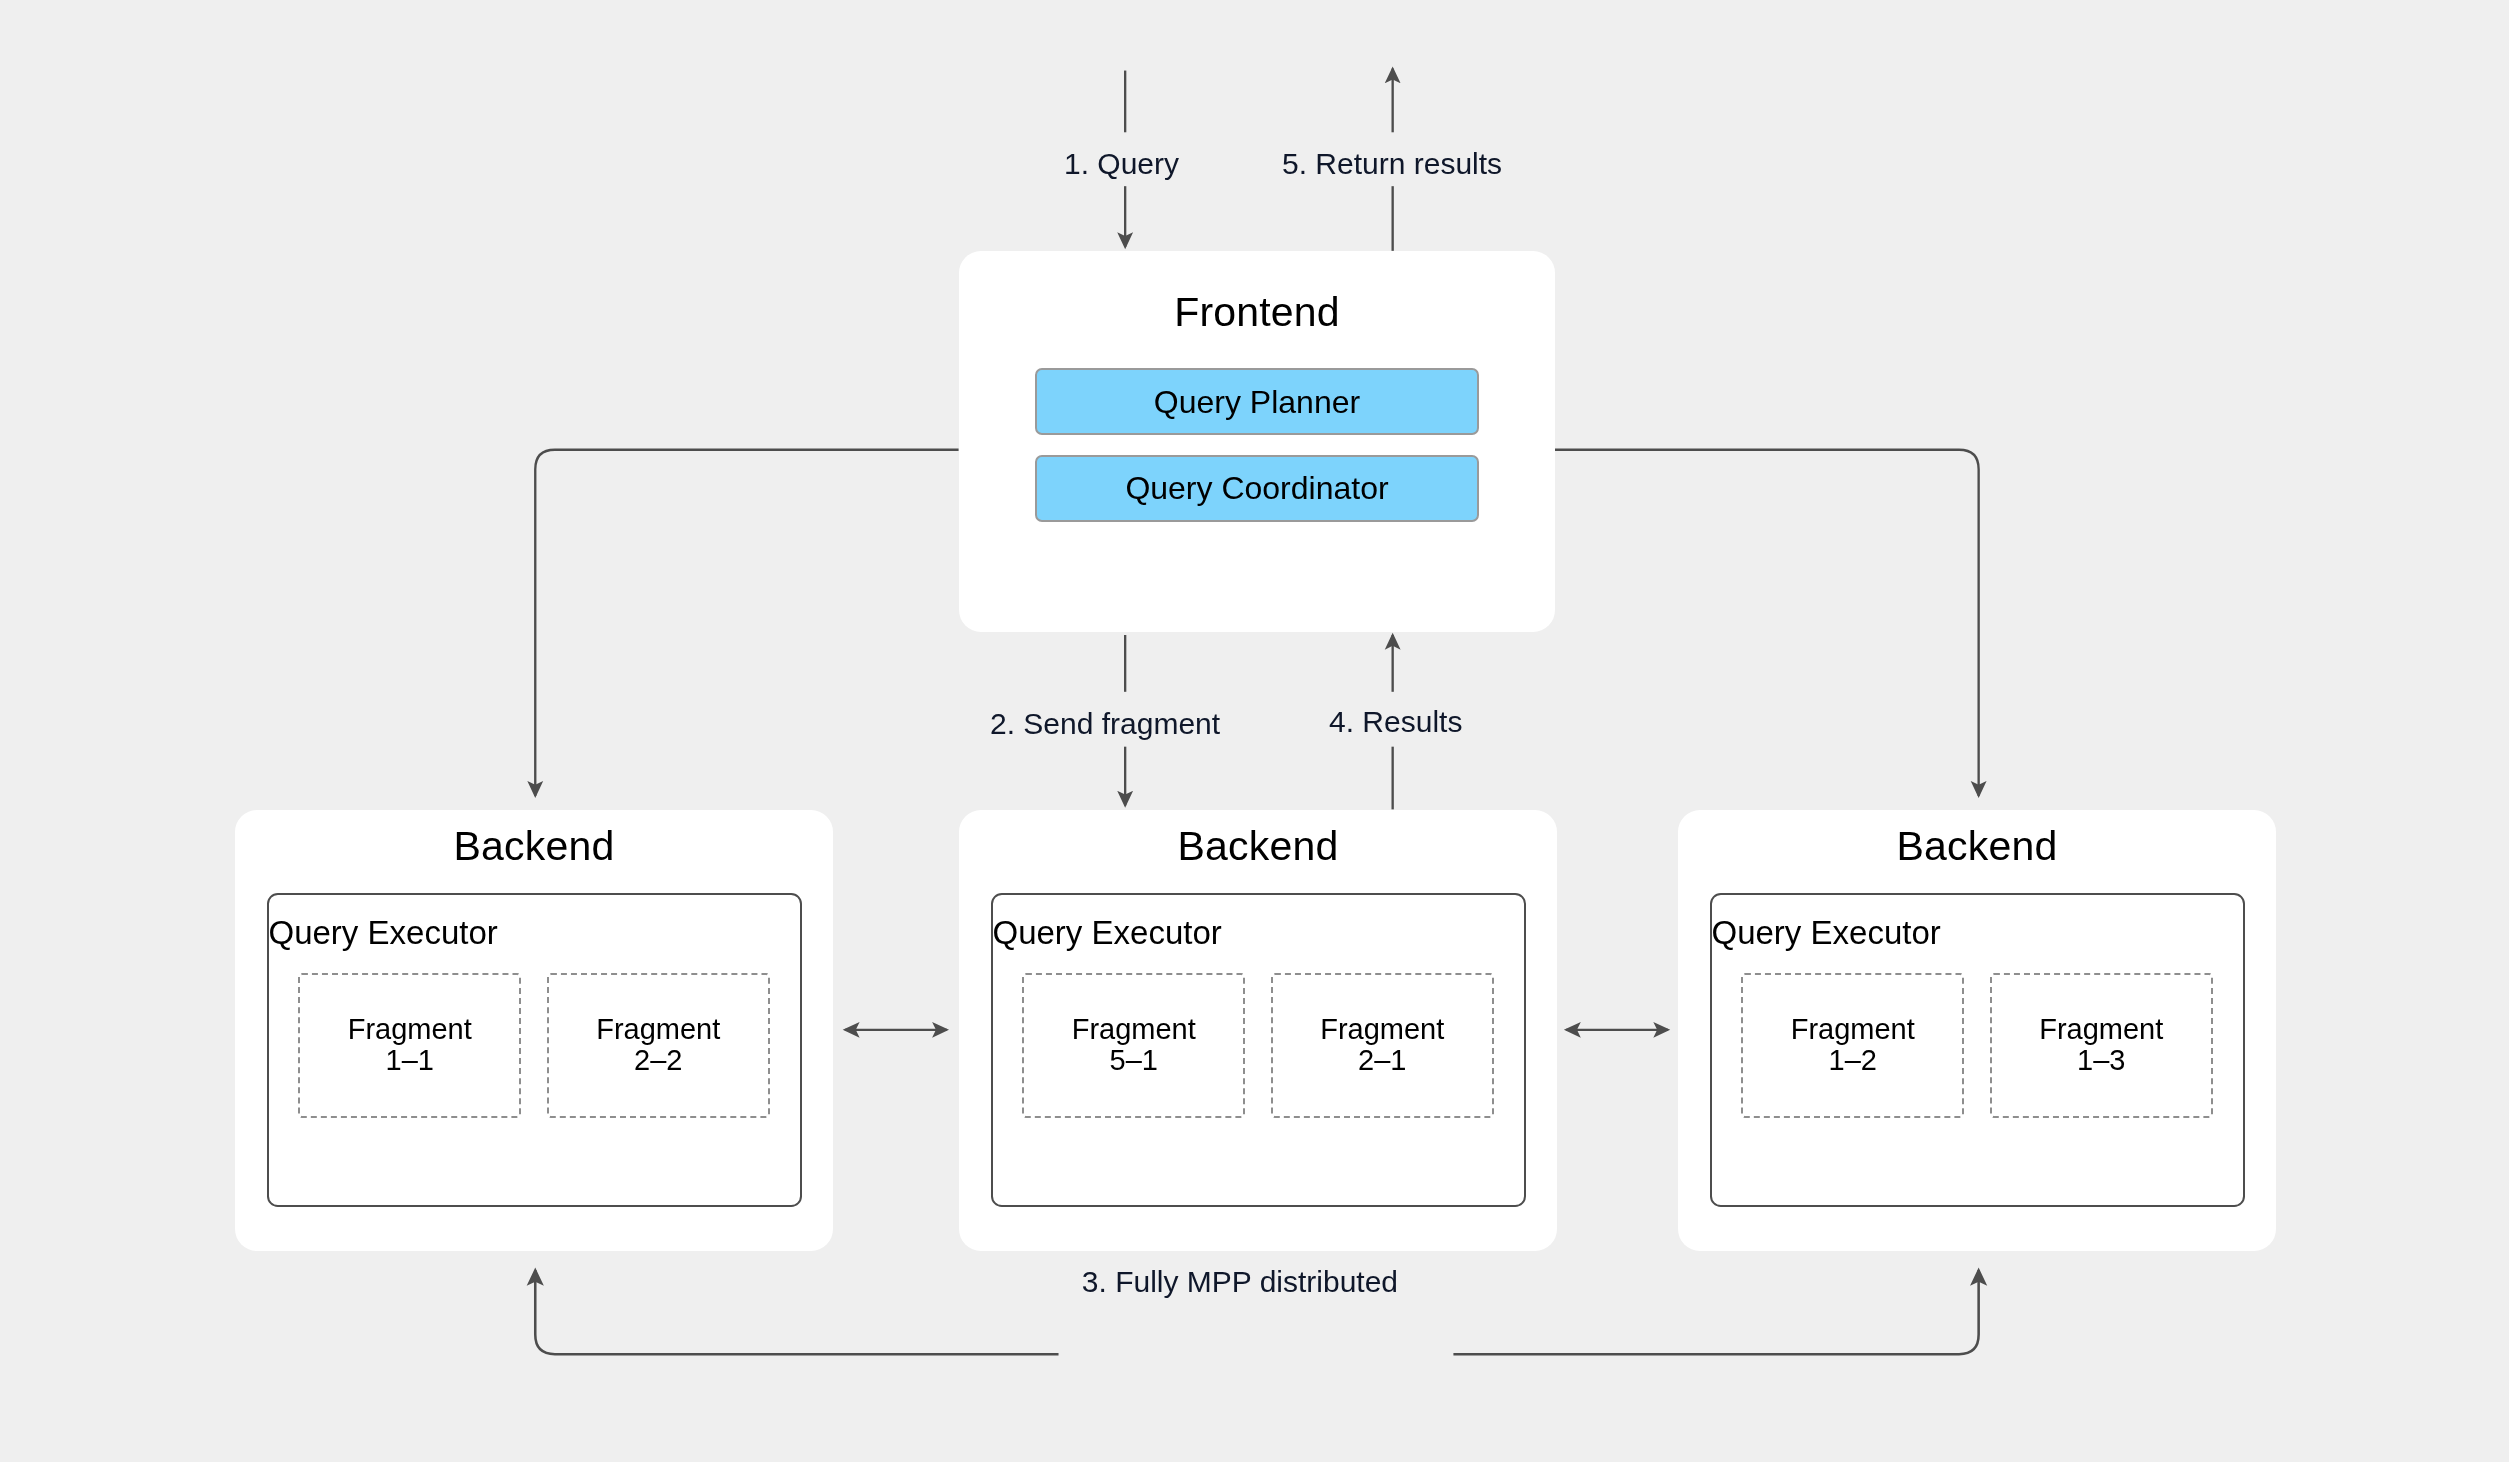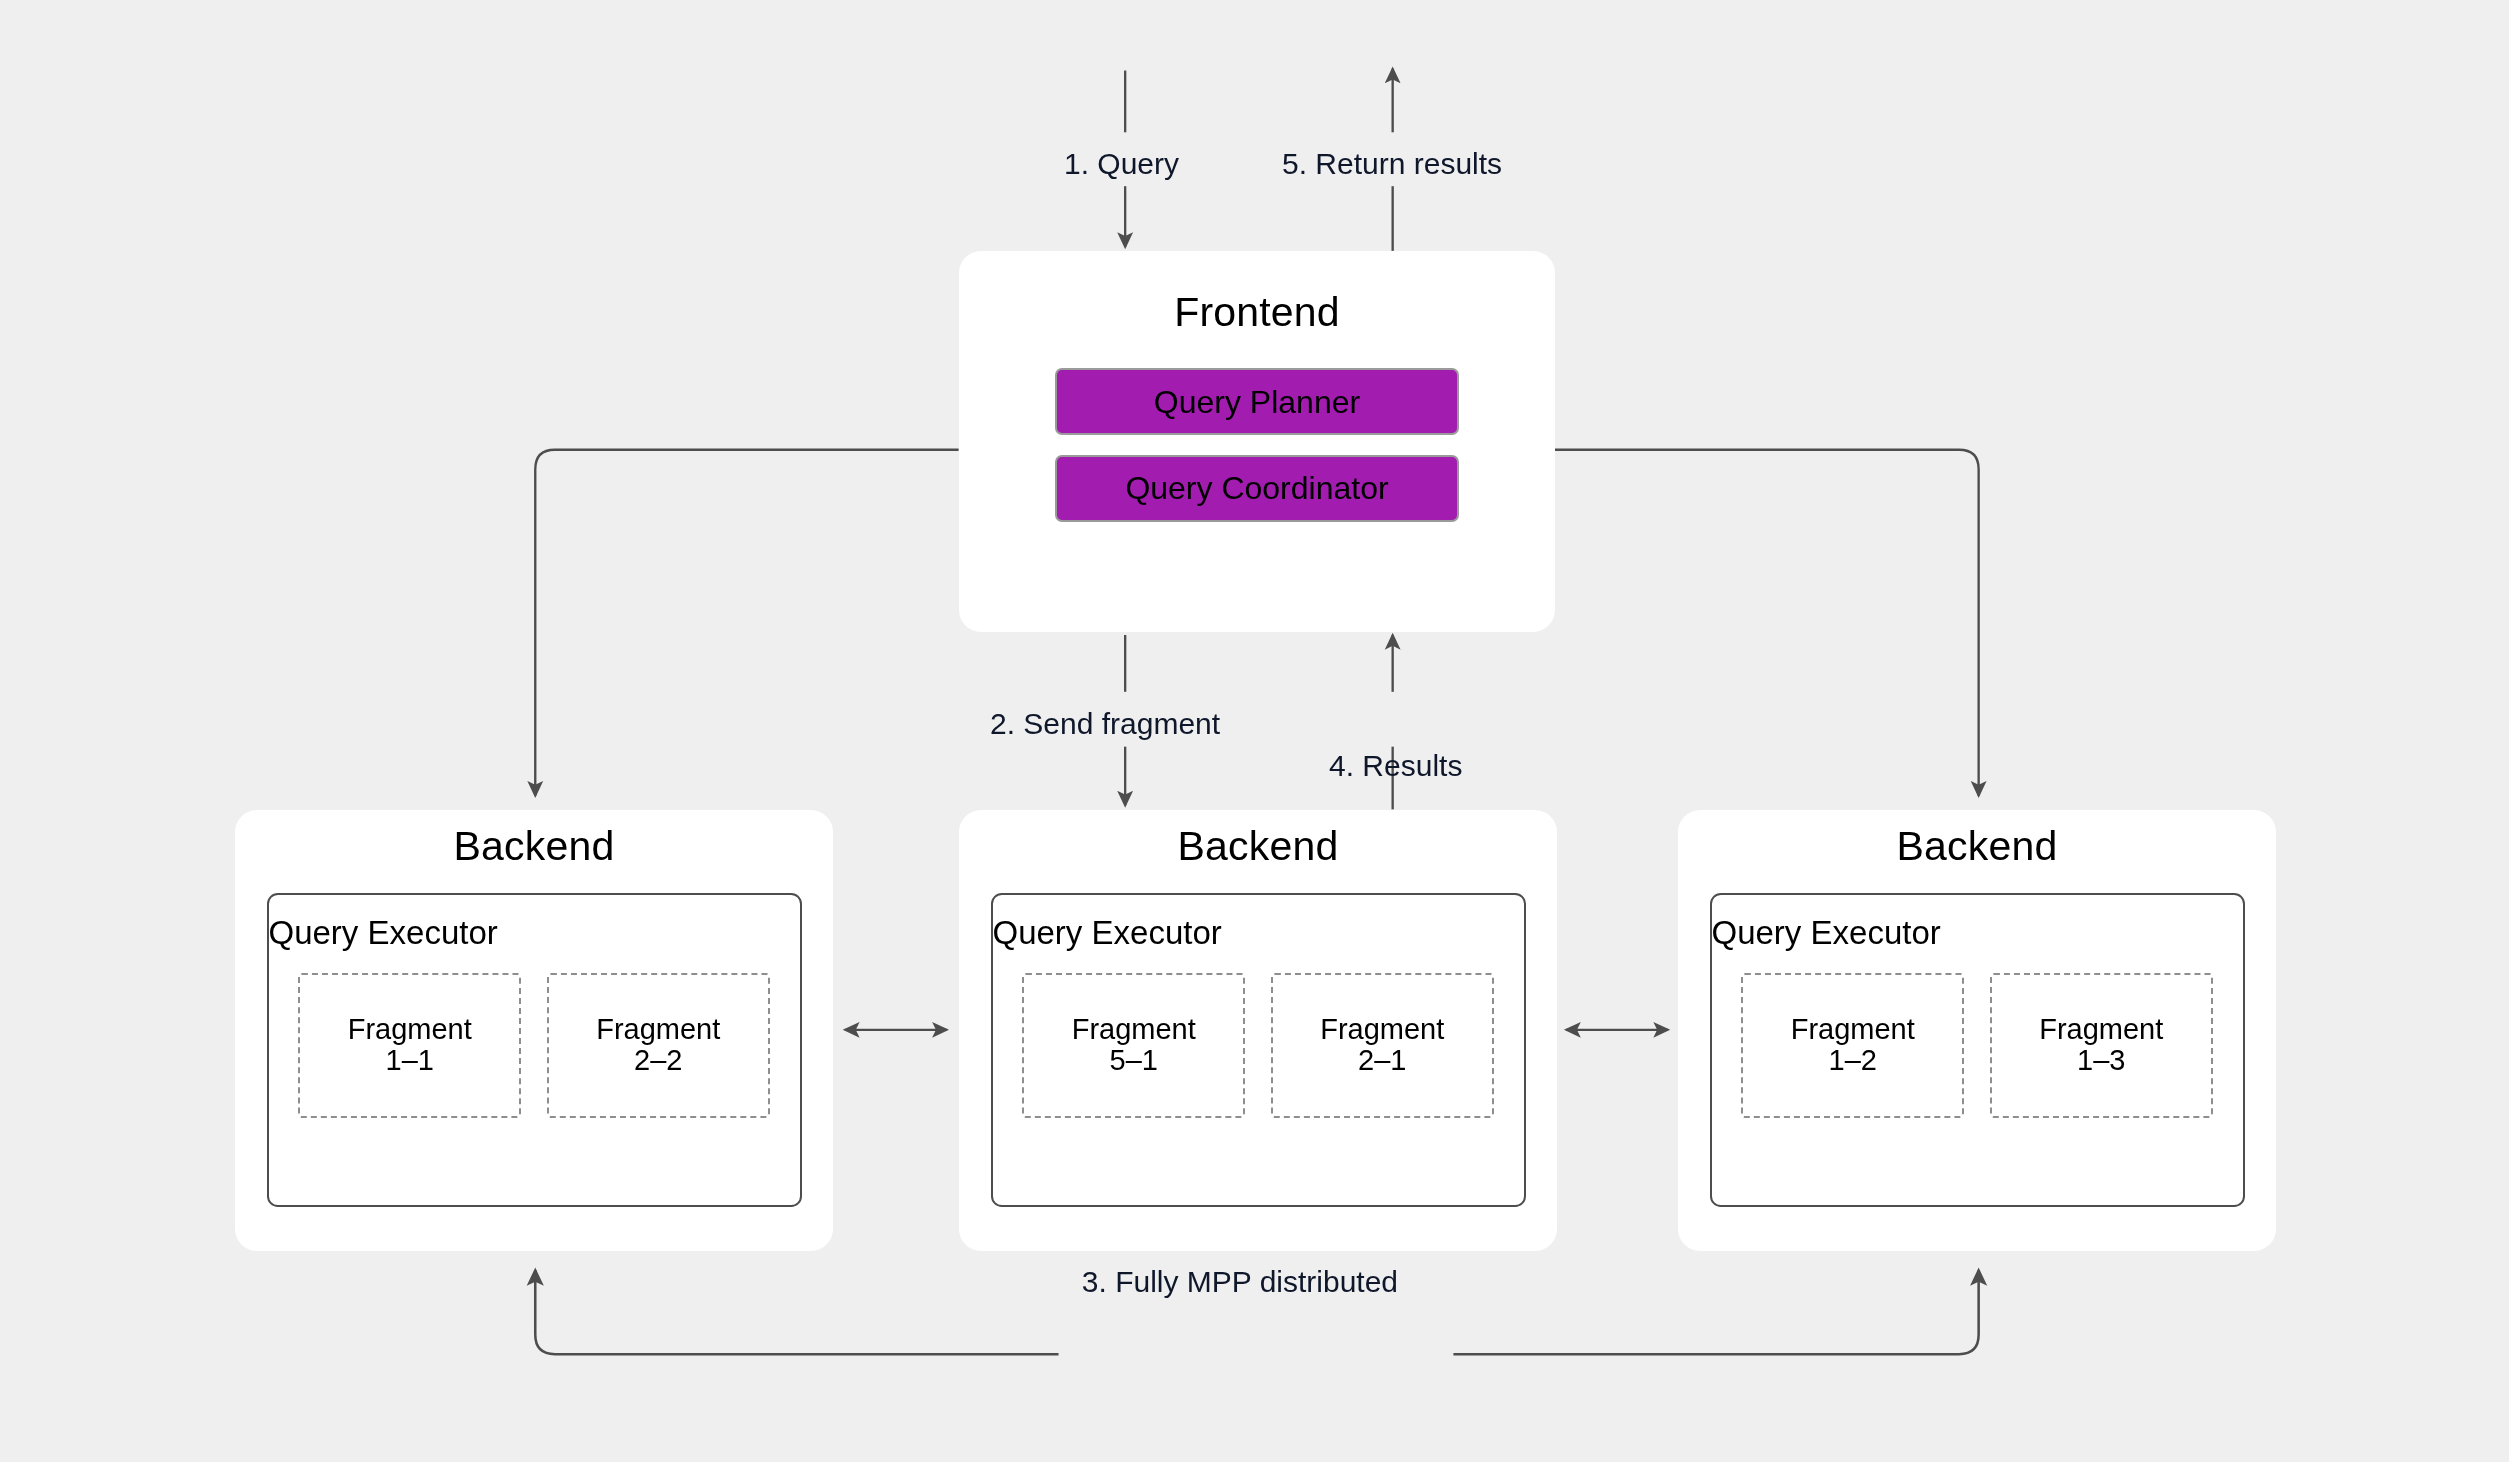--- a/index.html
+++ b/index.html
@@ -52,25 +52,25 @@
     top: 251px;
     width: 596px;
     height: 381px;
     padding-top: 41px;
   }
   #frontend .node-title {
     margin-bottom: 35px;
   }
   .fe-sub {
     margin: 0 auto 19.6px auto;
-    width: 404px;
+    width: 444px;
     height: 67px;
     border: 2px solid #9a9a9a;
     border-radius: 6.9px;
-    background: #a21caf;
+    background: #7dd3fc;
     display: flex;
     align-items: center;
     justify-content: center;
     box-sizing: border-box;
   }
   .fe-sub-label {
     font-size: 32px;
     color: #000;
     line-height: 1;
   }
@@ -136,21 +136,21 @@
     z-index: 3;
     line-height: 1;
   }
   .edge-label.bg {
     background: #efefef;
     padding: 0 11.8px;
   }
   #lbl-query        { left: 1064px; top: 149px; }
   #lbl-return       { left: 1282px; top: 149px; }
   #lbl-send         { left: 990px; top: 709px; }
-  #lbl-results      { left: 1329px; top: 751px; }
+  #lbl-results      { left: 1329px; top: 707px; }
   #lbl-mpp          { left: 1070px; top: 1267px; }
 </style>
 </head>
 <body>
 
 <div id="stage">
 
   <svg id="connectors" viewBox="0 0 2560 1492">
     <defs>
       <marker id="arrow" viewBox="0 0 12 12" refX="10" refY="6" markerWidth="7.5" markerHeight="7.5" orient="auto-start-reverse">

